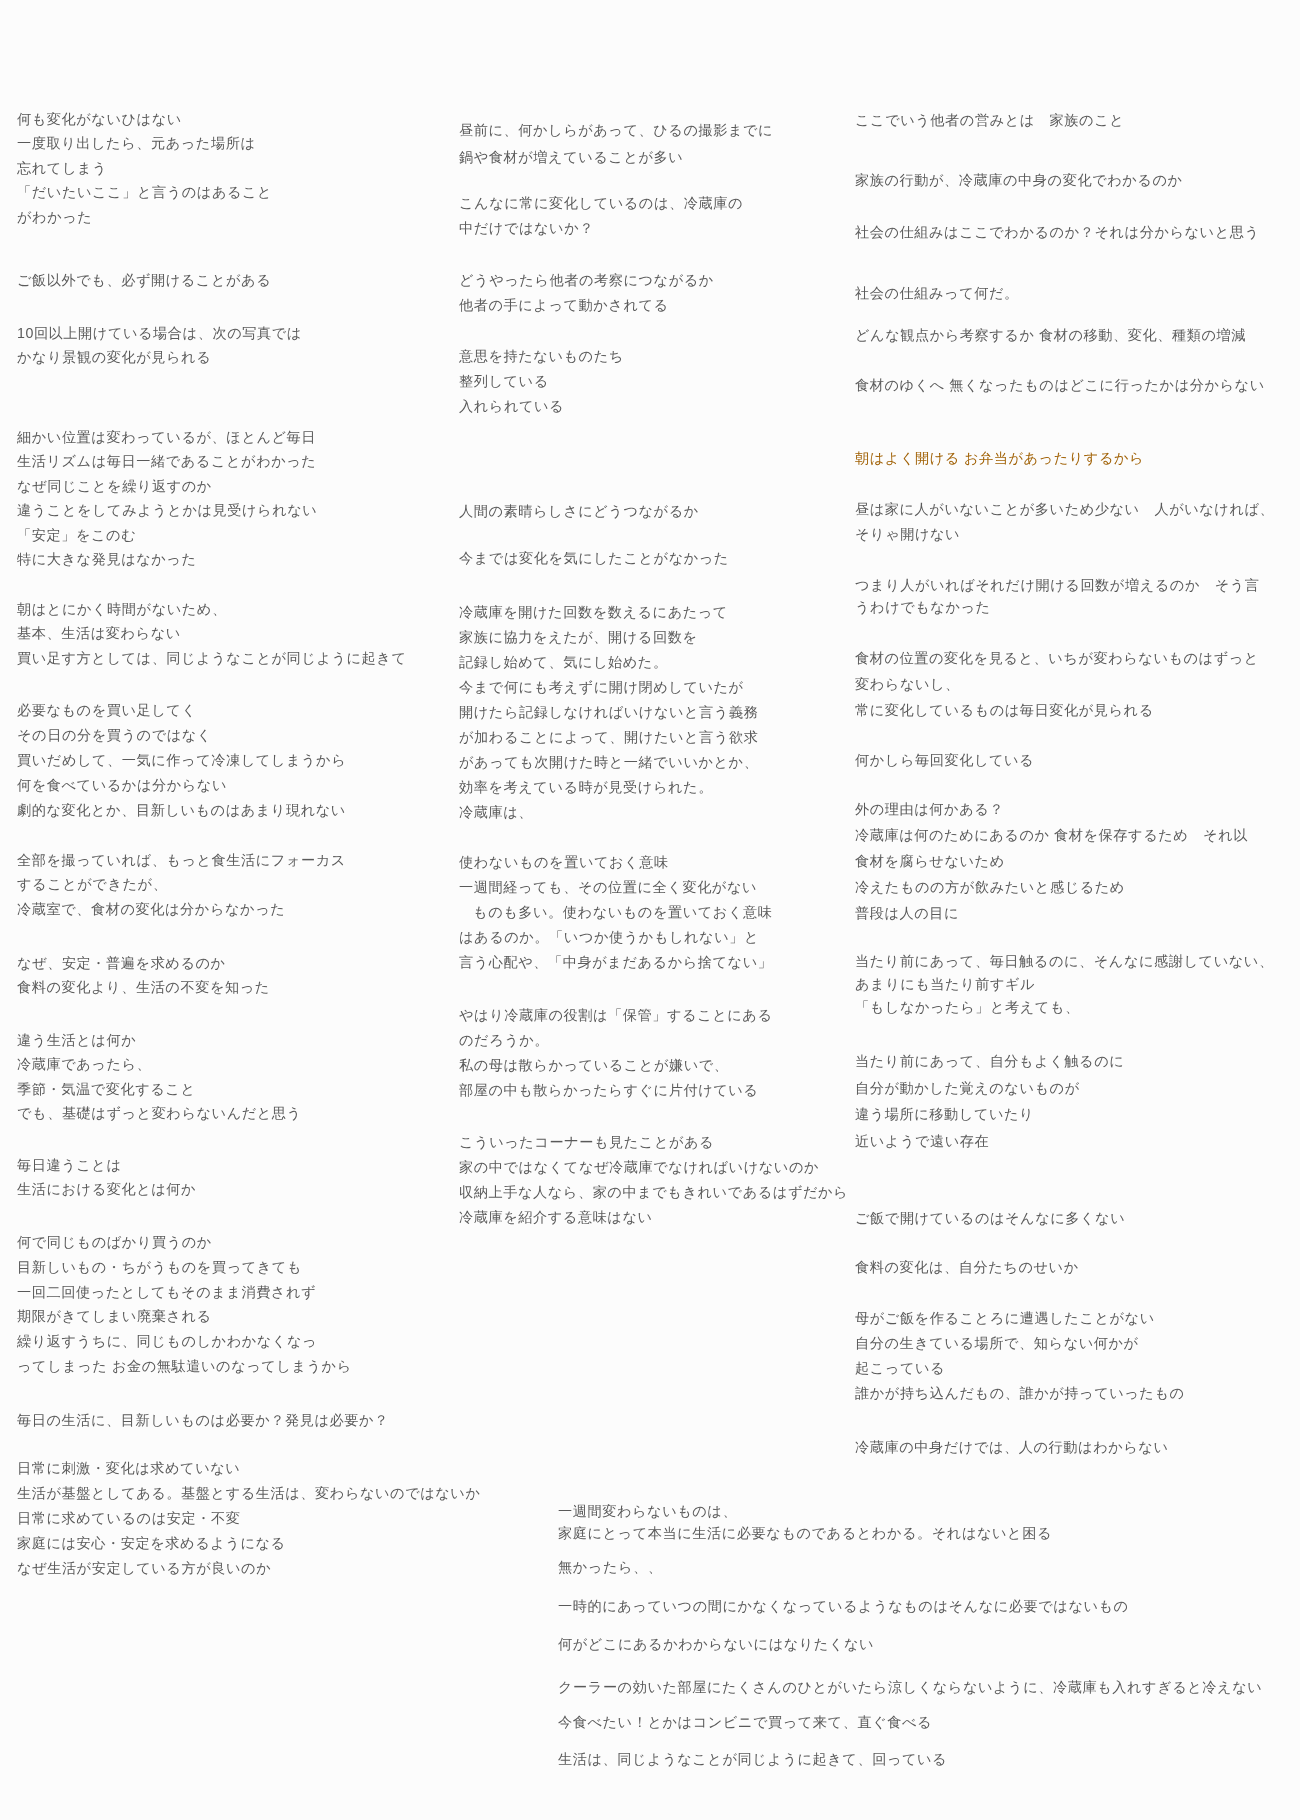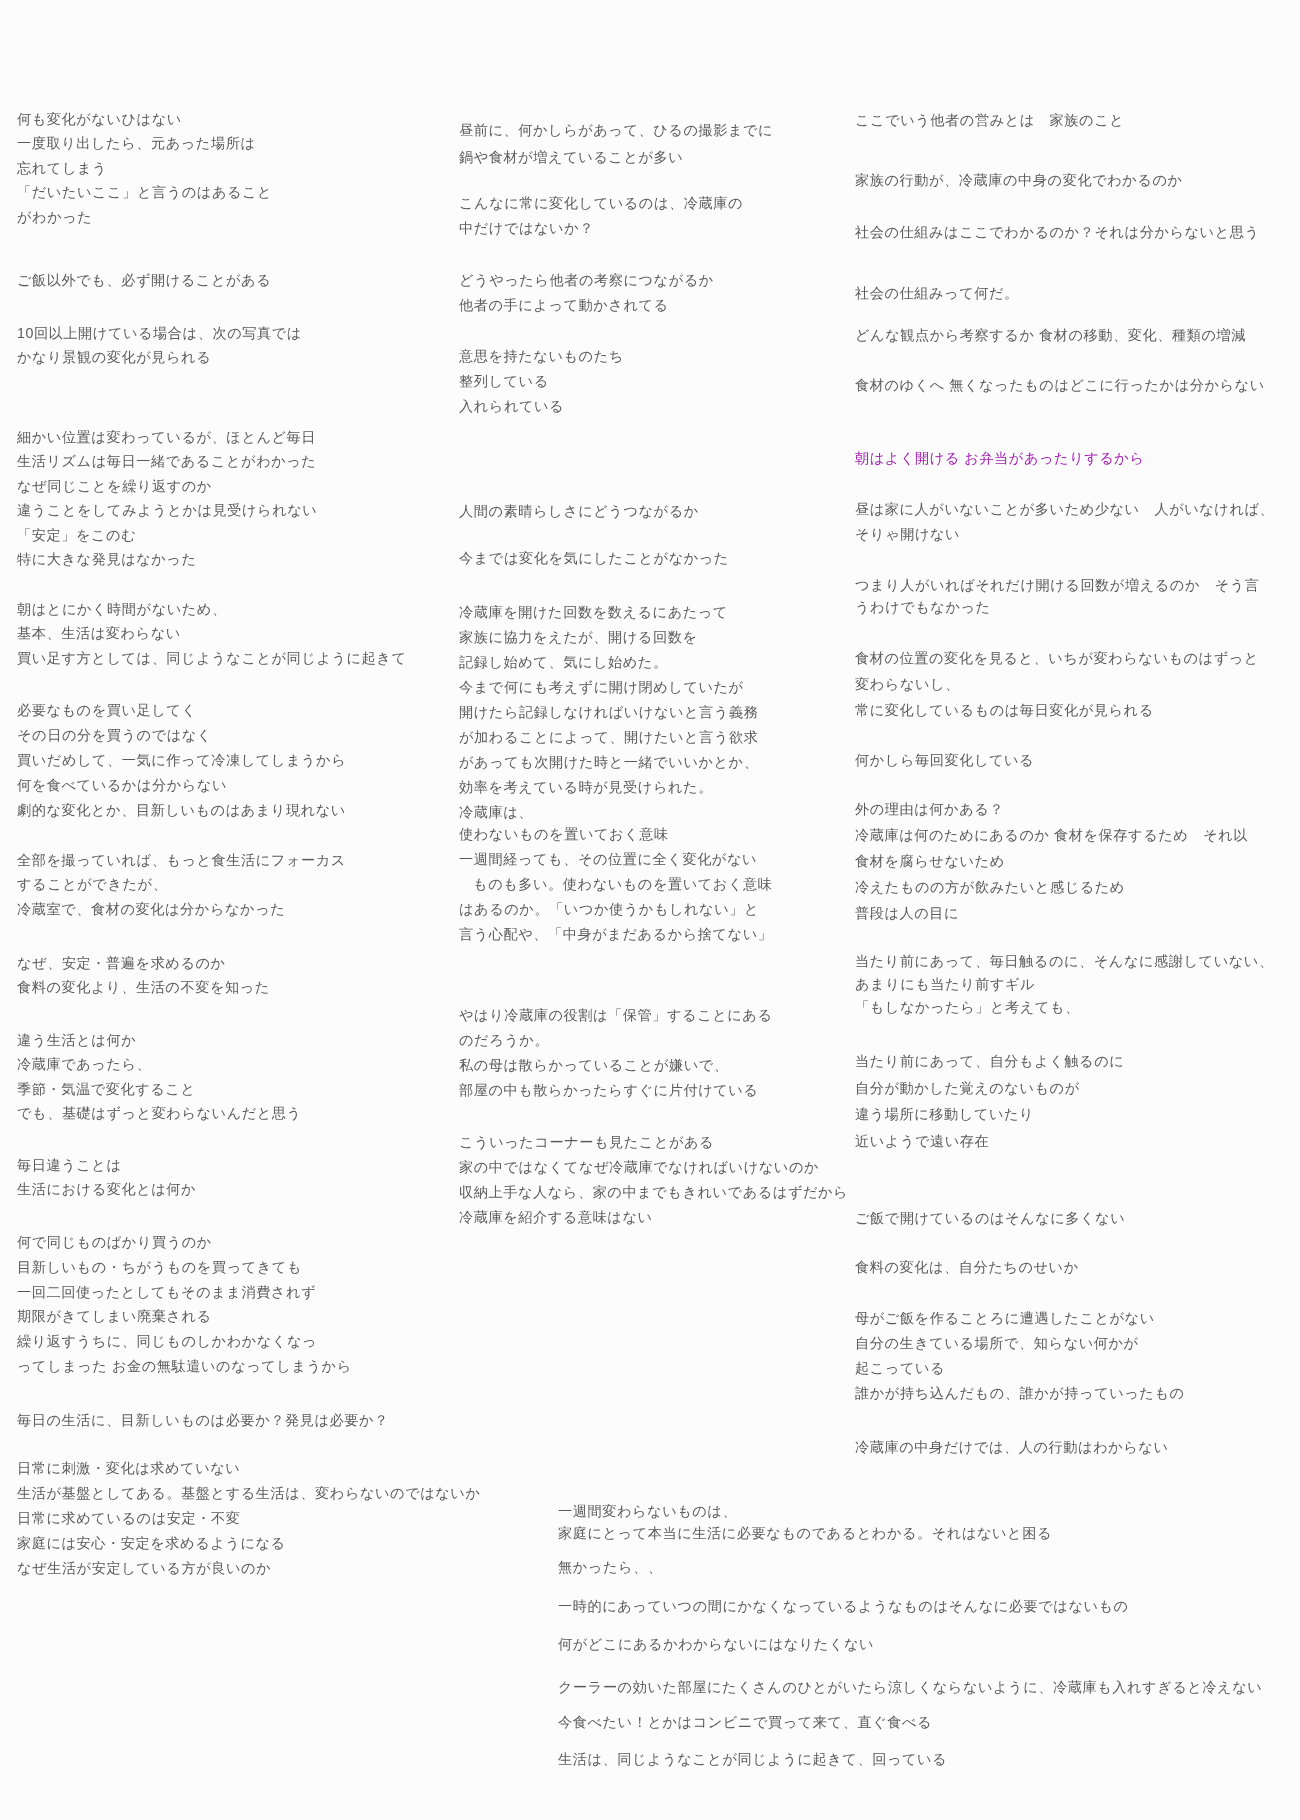--- a/index.html
+++ b/index.html
@@ -128,21 +128,21 @@
         <div class="line" style="color: rgb(90, 90, 90);">冷蔵庫を開けた回数を数えるにあたって</div>
         <div class="line" style="color: rgb(90, 90, 90);">家族に協力をえたが、開ける回数を</div>
         <div class="line" style="color: rgb(90, 90, 90);">記録し始めて、気にし始めた。</div>
         <div class="line" style="color: rgb(90, 90, 90);">今まで何にも考えずに開け閉めしていたが</div>
         <div class="line" style="color: rgb(90, 90, 90);">開けたら記録しなければいけないと言う義務</div>
         <div class="line" style="color: rgb(90, 90, 90);">が加わることによって、開けたいと言う欲求</div>
         <div class="line" style="color: rgb(90, 90, 90);">があっても次開けた時と一緒でいいかとか、</div>
         <div class="line" style="color: rgb(90, 90, 90);">効率を考えている時が見受けられた。</div>
         <div class="line" style="color: rgb(90, 90, 90);">冷蔵庫は、</div>
       </div>
-      <div class="block" style="top: 822px; line-height: 25px;">
+      <div class="block" style="top: 850px; line-height: 25px;">
         <div class="line" style="color: rgb(90, 90, 90);">使わないものを置いておく意味</div>
         <div class="line" style="color: rgb(90, 90, 90);">一週間経っても、その位置に全く変化がない</div>
         <div class="line" style="color: rgb(90, 90, 90); text-align: right;">ものも多い。使わないものを置いておく意味</div>
         <div class="line" style="color: rgb(90, 90, 90);">はあるのか。「いつか使うかもしれない」と</div>
         <div class="line" style="color: rgb(90, 90, 90);">言う心配や、「中身がまだあるから捨てない」</div>
       </div>
       <div class="block" style="top: 1003px; line-height: 25px;">
         <div class="line" style="color: rgb(90, 90, 90);">やはり冷蔵庫の役割は「保管」することにある</div>
         <div class="line" style="color: rgb(90, 90, 90);">のだろうか。</div>
         <div class="line" style="color: rgb(90, 90, 90);">私の母は散らかっていることが嫌いで、</div>
@@ -168,21 +168,21 @@
       <div class="block" style="top: 281px; line-height: 25px;">
         <div class="line" style="color: rgb(90, 90, 90);">社会の仕組みって何だ。</div>
       </div>
       <div class="block" style="top: 323px; line-height: 25px;">
         <div class="line" style="color: rgb(90, 90, 90);">どんな観点から考察するか 食材の移動、変化、種類の増減</div>
       </div>
       <div class="block" style="top: 373px; line-height: 25px;">
         <div class="line" style="color: rgb(90, 90, 90);">食材のゆくへ 無くなったものはどこに行ったかは分からない</div>
       </div>
       <div class="block" style="top: 446px; line-height: 25px;">
-        <div class="line" style="color: #a21caf;">朝はよく開ける お弁当があったりするから</div>
+        <div class="line" style="color: #a16207; font-family: Liberation Serif, serif;">朝はよく開ける お弁当があったりするから</div>
       </div>
       <div class="block" style="top: 497px; line-height: 25px;">
         <div class="line" style="color: rgb(90, 90, 90);">昼は家に人がいないことが多いため少ない　人がいなければ、</div>
         <div class="line" style="color: rgb(90, 90, 90);">そりゃ開けない</div>
       </div>
       <div class="block" style="top: 575px; line-height: 21.5px;">
         <div class="line" style="color: rgb(90, 90, 90);">つまり人がいればそれだけ開ける回数が増えるのか　そう言</div>
         <div class="line" style="color: rgb(90, 90, 90);">うわけでもなかった</div>
       </div>
       <div class="block" style="top: 645px; line-height: 26px;">

